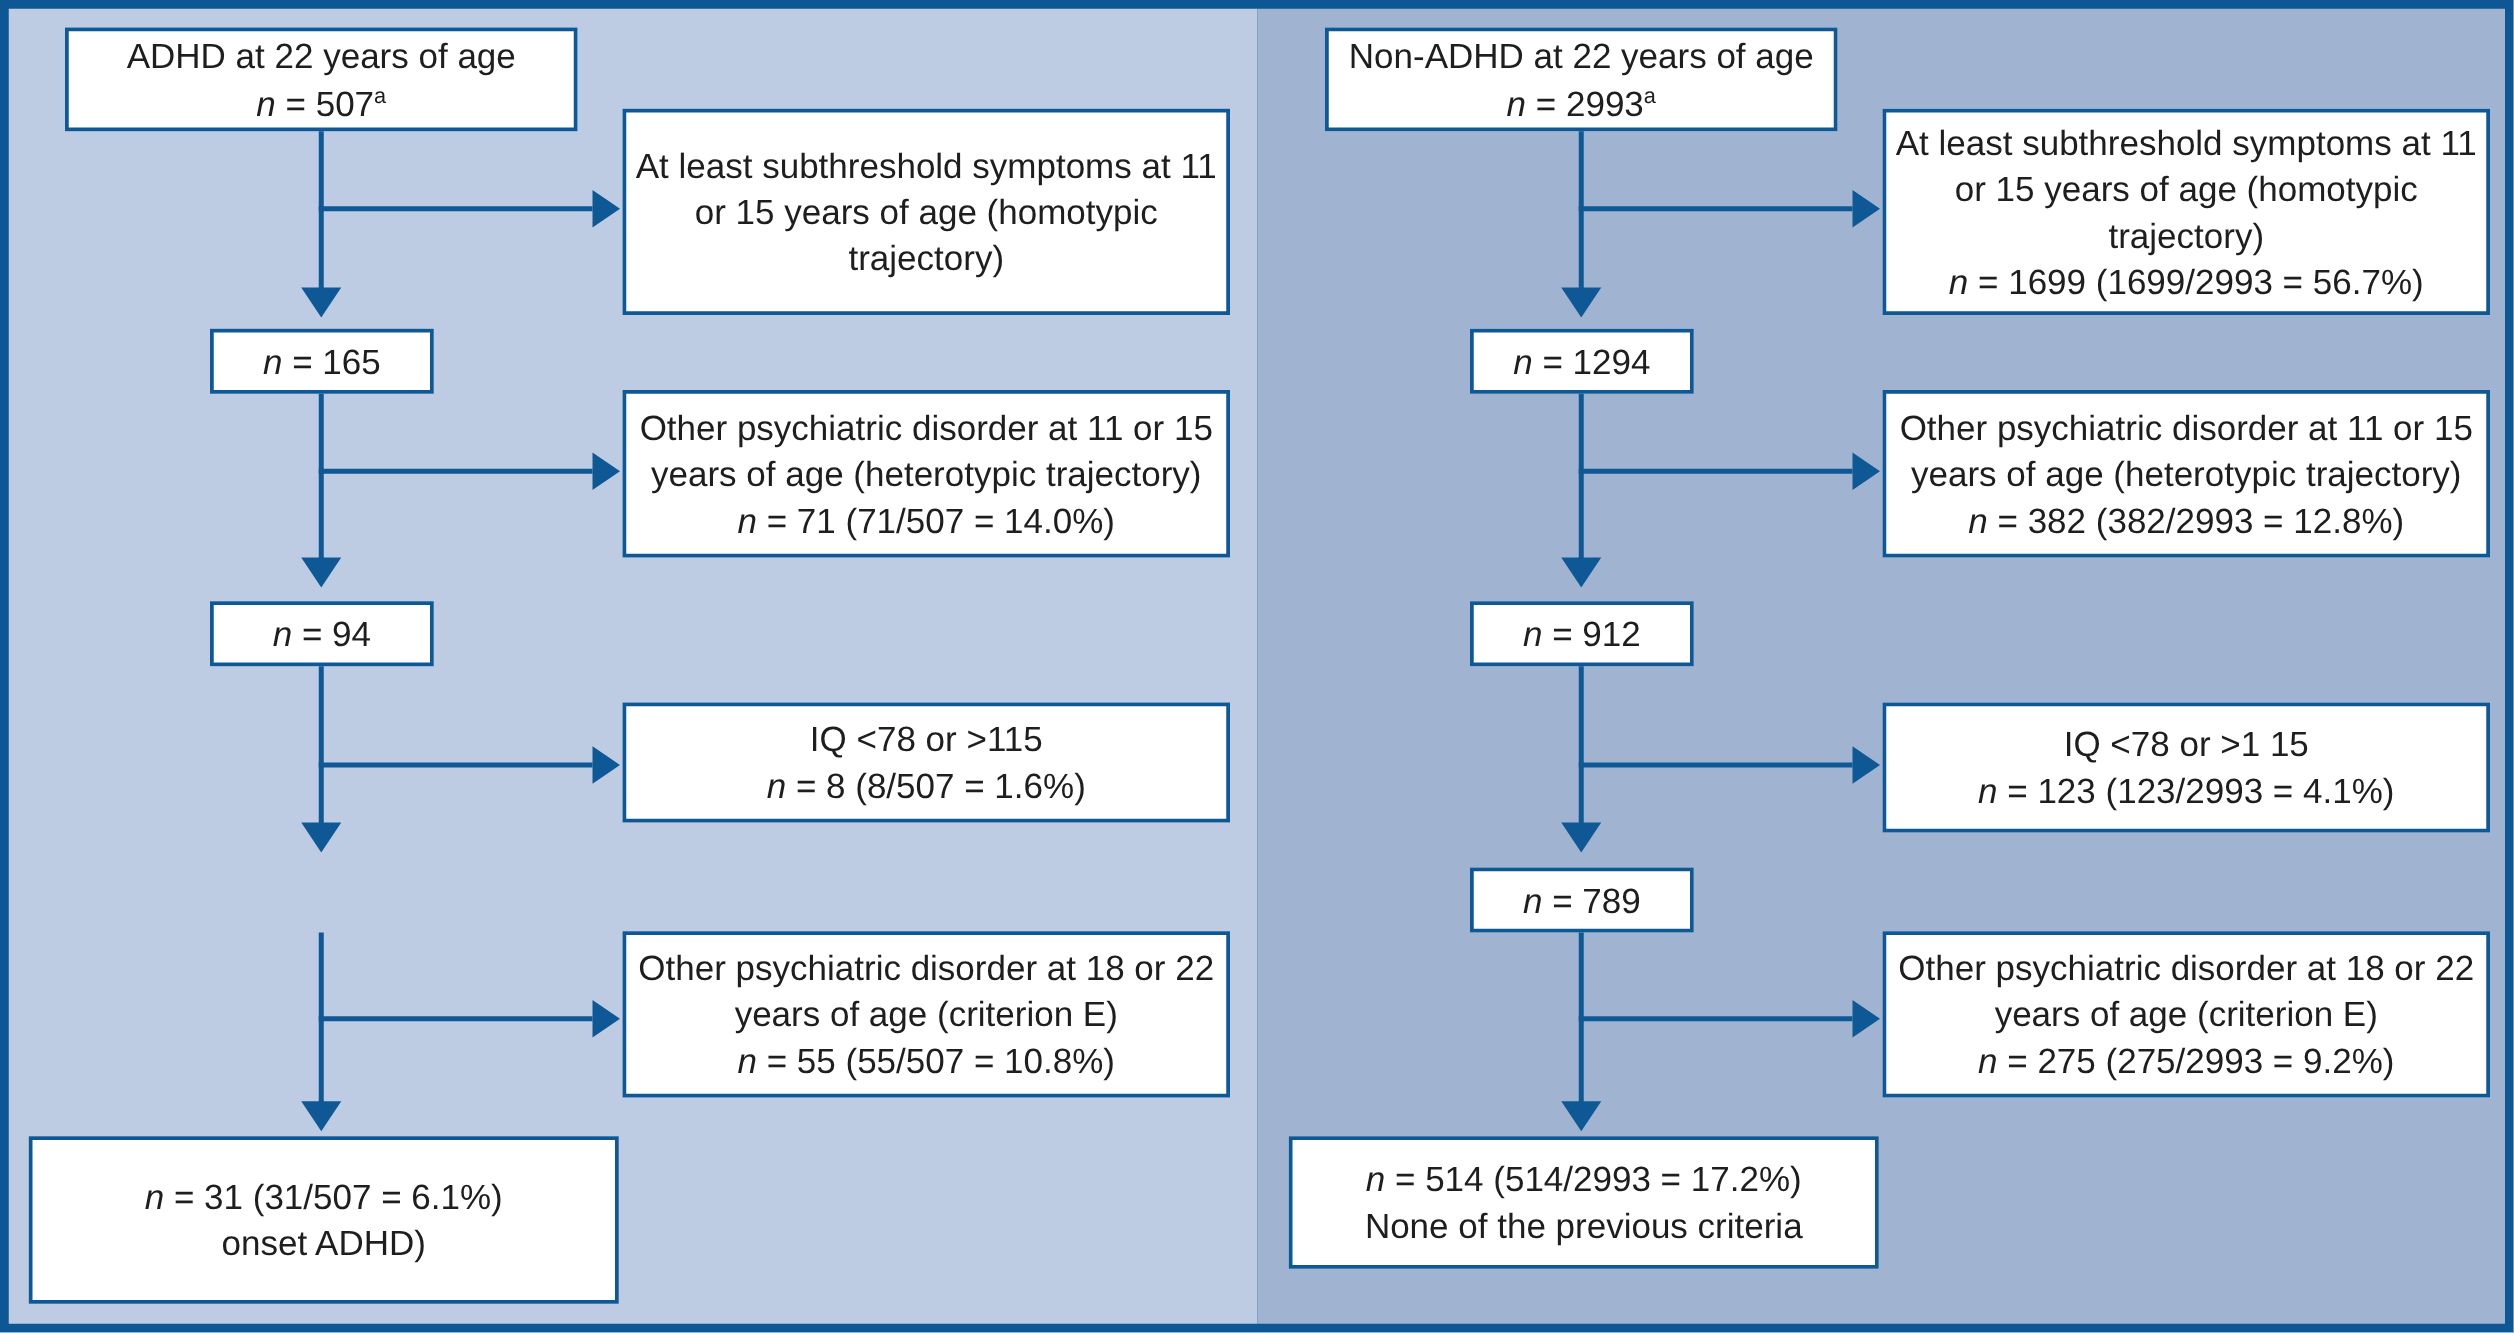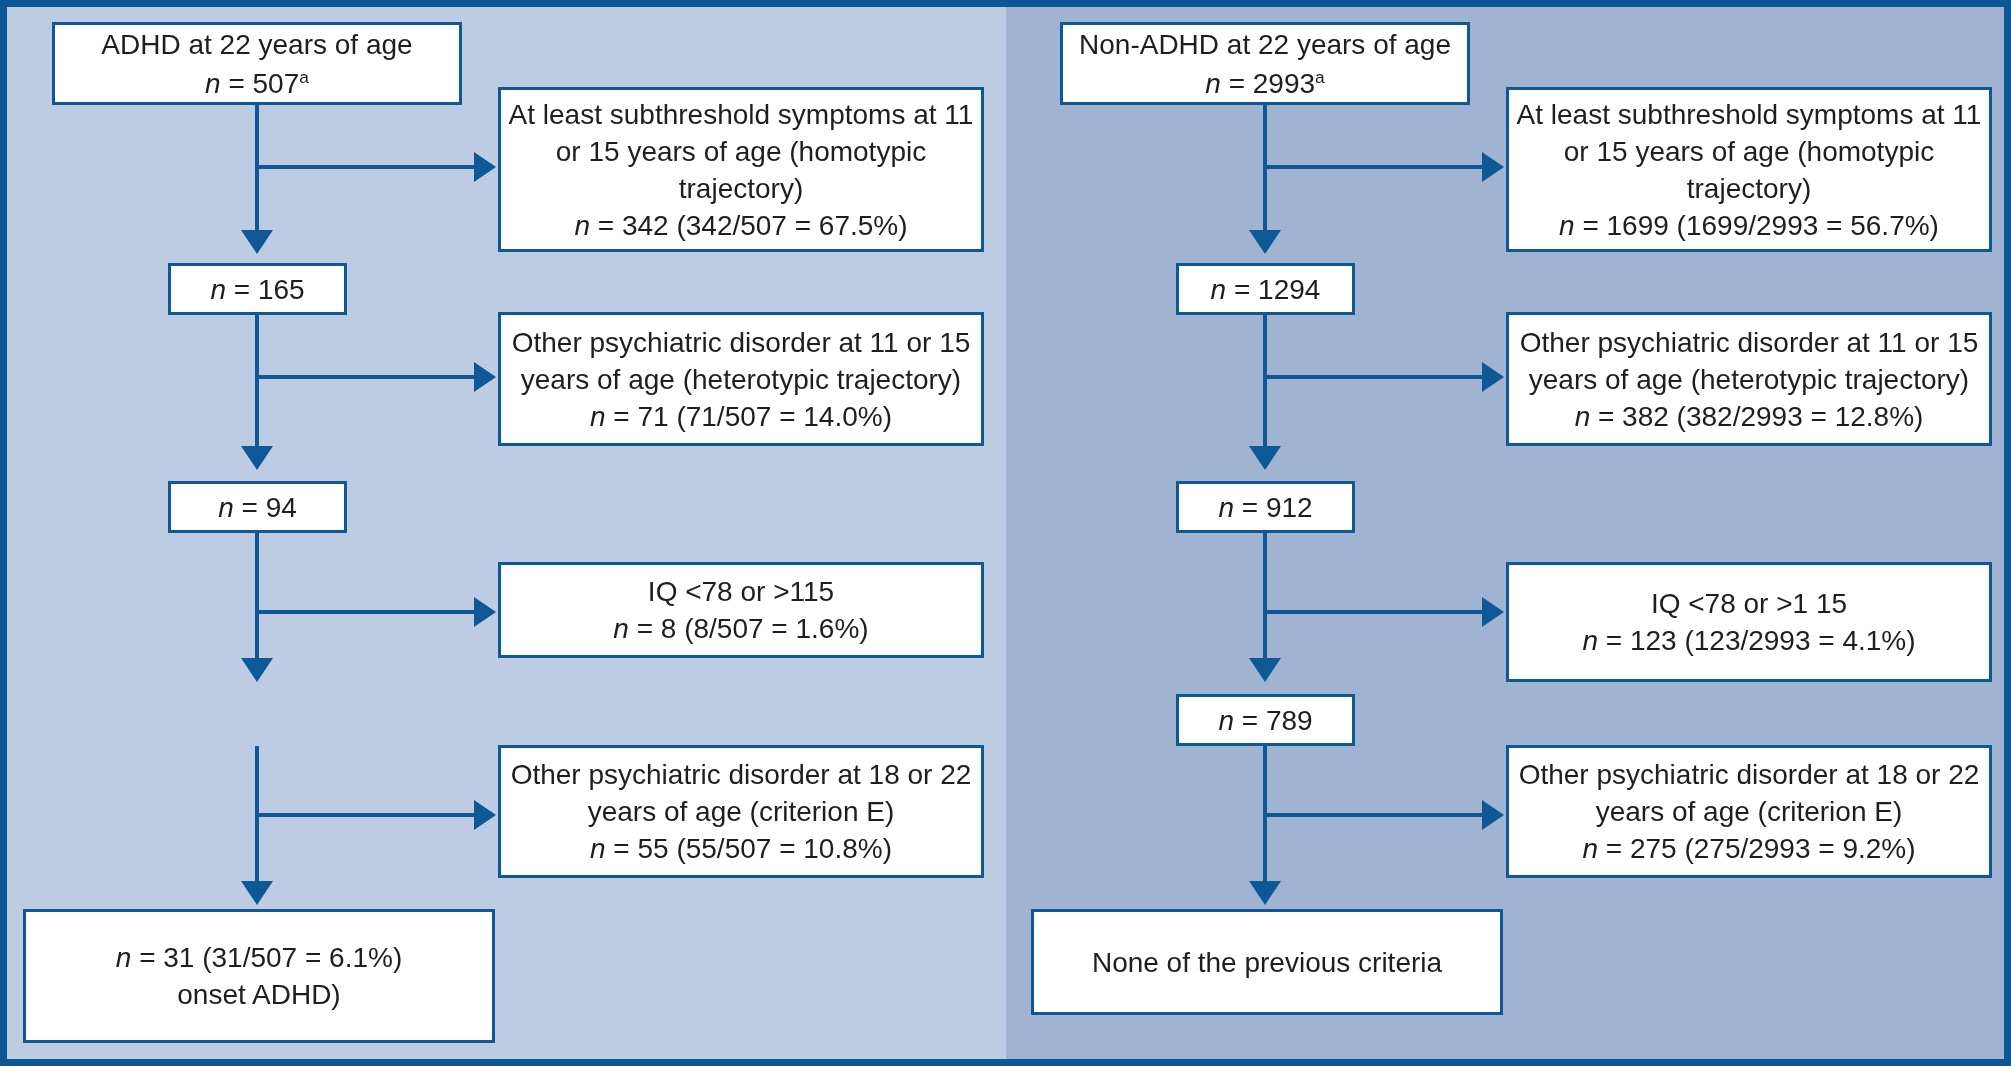--- a/index.html
+++ b/index.html
@@ -45,21 +45,20 @@
   <div class="panel panel-right"></div>
 
   <div class="box top" style="left:52px;top:22px;width:410px;height:83px">
       <div class="bline">ADHD at 22 years of age</div>
       <div class="bline"><i>n</i> = 507<sup>a</sup></div>
     </div>
   <div class="box" style="left:498px;top:87px;width:486px;height:165px">
       <div class="bline">At least subthreshold symptoms at 11</div>
       <div class="bline">or 15 years of age (homotypic</div>
       <div class="bline">trajectory)</div>
-      <div class="bline"><i>n</i> = 342 (342/507 = 67.5%)</div>
     </div>
   <div class="box" style="left:168px;top:263px;width:179px;height:52px">
       <div class="bline"><i>n</i> = 165</div>
     </div>
   <div class="box" style="left:498px;top:312px;width:486px;height:134px">
       <div class="bline">Other psychiatric disorder at 11 or 15</div>
       <div class="bline">years of age (heterotypic trajectory)</div>
       <div class="bline"><i>n</i> = 71 (71/507 = 14.0%)</div>
     </div>
   <div class="box" style="left:168px;top:481px;width:179px;height:52px">
@@ -113,33 +112,34 @@
       <div class="bline"><i>n</i> = 1294</div>
     </div>
   <div class="box" style="left:1506px;top:312px;width:486px;height:134px">
       <div class="bline">Other psychiatric disorder at 11 or 15</div>
       <div class="bline">years of age (heterotypic trajectory)</div>
       <div class="bline"><i>n</i> = 382 (382/2993 = 12.8%)</div>
     </div>
   <div class="box" style="left:1176px;top:481px;width:179px;height:52px">
       <div class="bline"><i>n</i> = 912</div>
     </div>
-  <div class="box" style="left:1506px;top:562px;width:486px;height:120px">
+  <div class="box" style="left:1506px;top:562px;width:486px;height:104px">
       <div class="bline">IQ &lt;78 or &gt;1 15</div>
       <div class="bline"><i>n</i> = 123 (123/2993 = 4.1%)</div>
     </div>
   <div class="box" style="left:1176px;top:694px;width:179px;height:52px">
       <div class="bline"><i>n</i> = 789</div>
     </div>
   <div class="box" style="left:1506px;top:745px;width:486px;height:133px">
       <div class="bline">Other psychiatric disorder at 18 or 22</div>
       <div class="bline">years of age (criterion E)</div>
       <div class="bline"><i>n</i> = 275 (275/2993 = 9.2%)</div>
     </div>
   <div class="box" style="left:1031px;top:909px;width:472px;height:106px">
+      <div class="bline"><i>n</i> = 514 (514/2993 = 17.2%)</div>
       <div class="bline">None of the previous criteria</div>
     </div>
 
   <div class="vline" style="left:1263px;top:105px;height:127px"></div>
   <div class="hline" style="left:1263px;top:165px;width:219px"></div>
   <div class="arr-right" style="left:1482px;top:152px"></div>
   <div class="arr-down" style="left:1249px;top:230px"></div>
 
   <div class="vline" style="left:1263px;top:315px;height:133px"></div>
   <div class="hline" style="left:1263px;top:375px;width:219px"></div>

